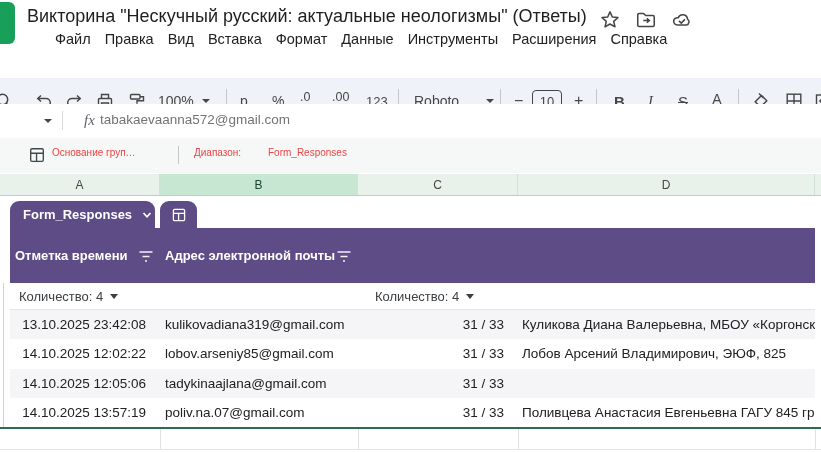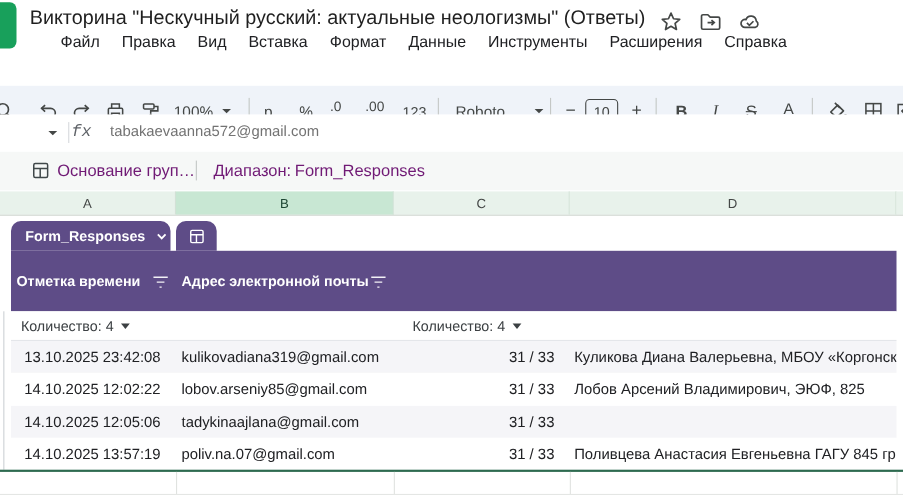--- a/index.html
+++ b/index.html
@@ -5,41 +5,41 @@
   * { margin:0; padding:0; box-sizing:border-box; }
   html,body { width:821px; height:452px; overflow:hidden; background:#fff;
     font-family:"Liberation Sans", sans-serif; color:#202124; }
   svg { display:block; }
 
   
   #titlebar { position:absolute; left:0; top:0; width:821px; height:57px; background:#fff; }
   #logo-sliver { position:absolute; left:-9px; top:2px; width:24px; height:42px; border-radius:6px; background:#18a05b; }
   #doc-title { position:absolute; left:27px; top:6px; font-size:18px; color:#1f1f1f; white-space:nowrap; }
   .title-ic { position:absolute; top:9px; width:22px; height:22px; }
-  #menubar { position:absolute; left:55px; top:31px; display:flex; gap:20px; font-size:14.5px; color:#202124; }
+  #menubar { position:absolute; left:55px; top:31px; display:flex; gap:14px; font-size:14.5px; color:#202124; }
   #menubar span { cursor:default; }
 
   
   #toolbar { position:absolute; left:0; top:58px; width:821px; height:46px; background:#eff3f9;margin-top:20px; }
   .tb { position:absolute; top:0; height:46px; display:flex; align-items:center; color:#444746; font-size:14px; }
   .tb-div { position:absolute; top:11px; width:1px; height:24px; background:#c4c7c5; }
   .caret { width:0; height:0; border-left:4px solid transparent; border-right:4px solid transparent; border-top:4.5px solid #444746; }
   #size-box { width:30px; height:22px; border:1.5px solid #444746; border-radius:4px; display:flex; align-items:center; justify-content:center; font-size:13px; }
   .dec-ic { display:flex; flex-direction:column; align-items:center; line-height:10px; font-size:12.5px; }
   .dec-ic .arr { font-size:10px; margin-top:-1px; }
   .ticon { font-size:15px; }
 
   
   #formulabar { position:absolute; left:0; top:104px; width:821px; height:33px; background:#fff; }
-  #fx-label { position:absolute; left:65px; top:8px; font-family:Liberation Mono, monospace; font-style:italic; font-size:15px; color:#5f6368; }
+  #fx-label { position:absolute; left:84px; top:8px; font-family:Liberation Serif, serif; font-style:italic; font-size:15px; color:#5f6368; }
   #formula-value { position:absolute; left:100px; top:8px; font-size:13.5px; color:#737373; }
 
   
   #infobar { position:absolute; left:0; top:138px; width:821px; height:35px; background:#f6f8f7; }
-  #infobar .lbl { font-size:15px; color:#701a75; }
+  #infobar .lbl { font-size:10px; color:#ef4444; }
 
   
   #colstrip { position:absolute; left:0; top:174px; width:821px; height:22px; border-bottom:1px solid #c3ccc4; }
   .colcell { position:absolute; top:0; height:21px; background:#e8f2eb; border-right:1px solid #d2e1d6;
     display:flex; align-items:center; justify-content:center; font-size:12px; color:#444746; }
   .colcell.sel { background:#c8e7d3; color:#1e4633; }
 
   
   .chip { position:absolute; top:201px; height:27px; background:#5e4c87; border-radius:9px 9px 0 0;
     display:flex; align-items:center; color:#fff; }

